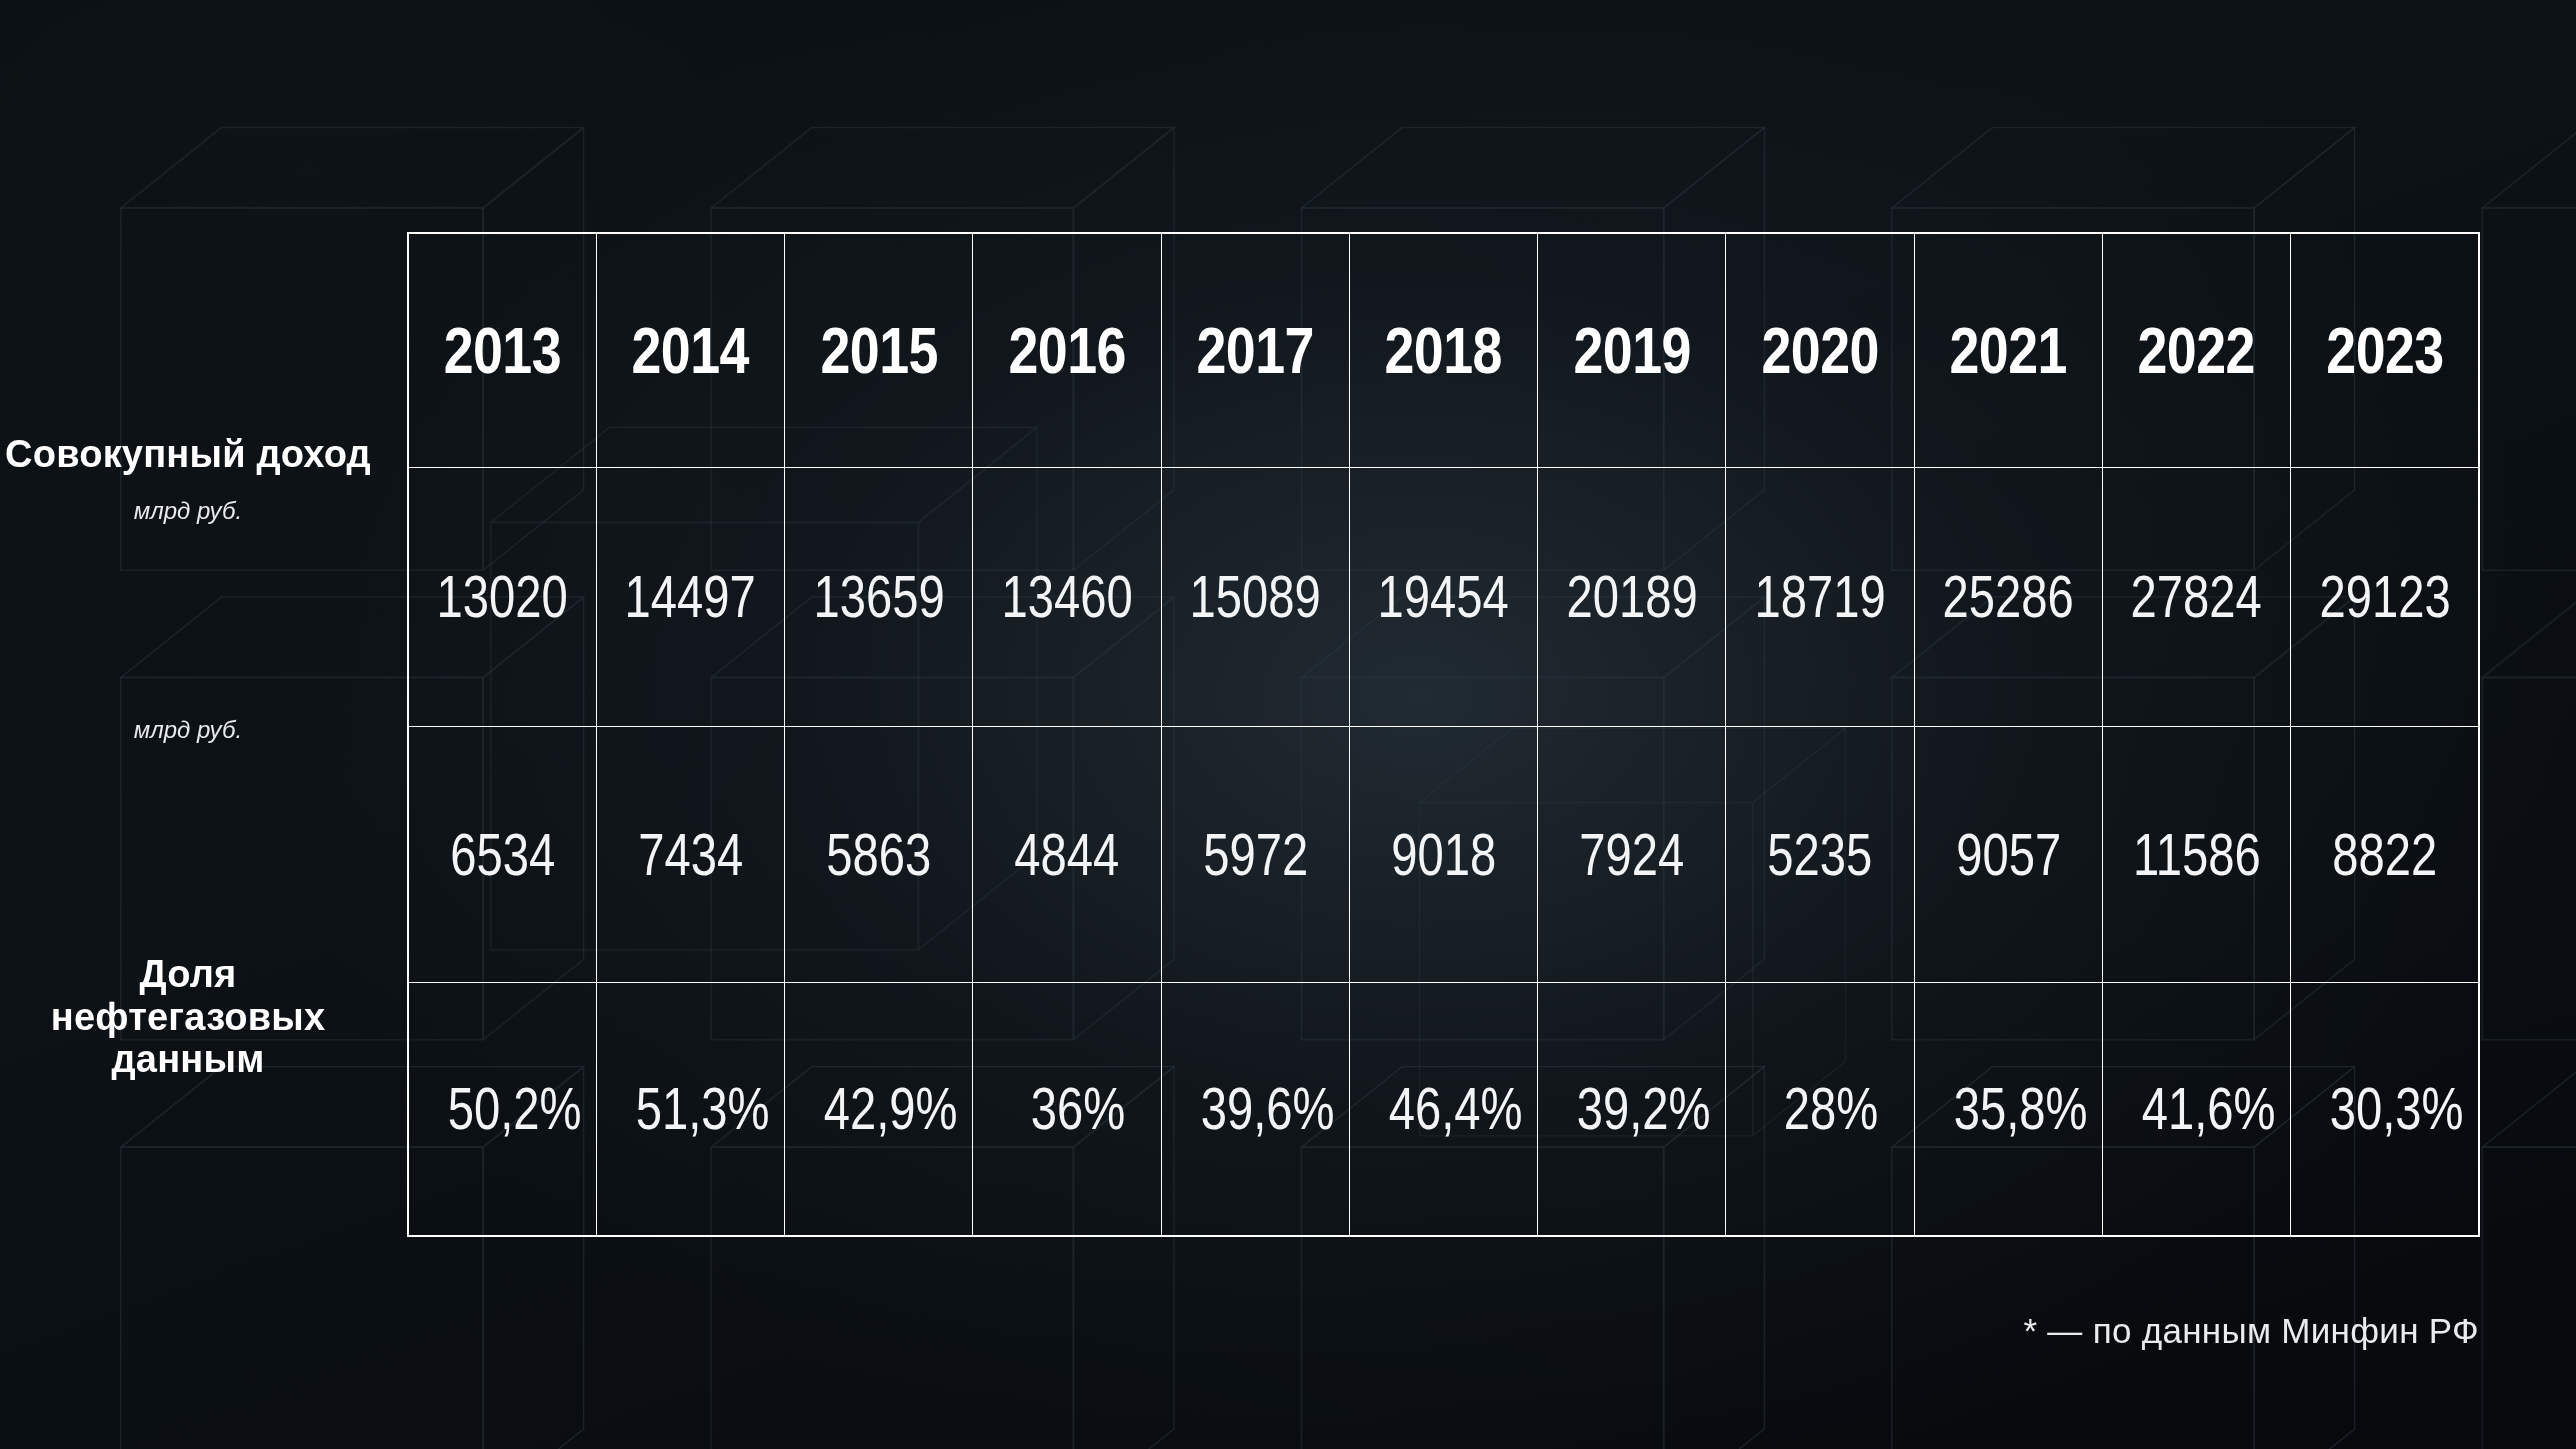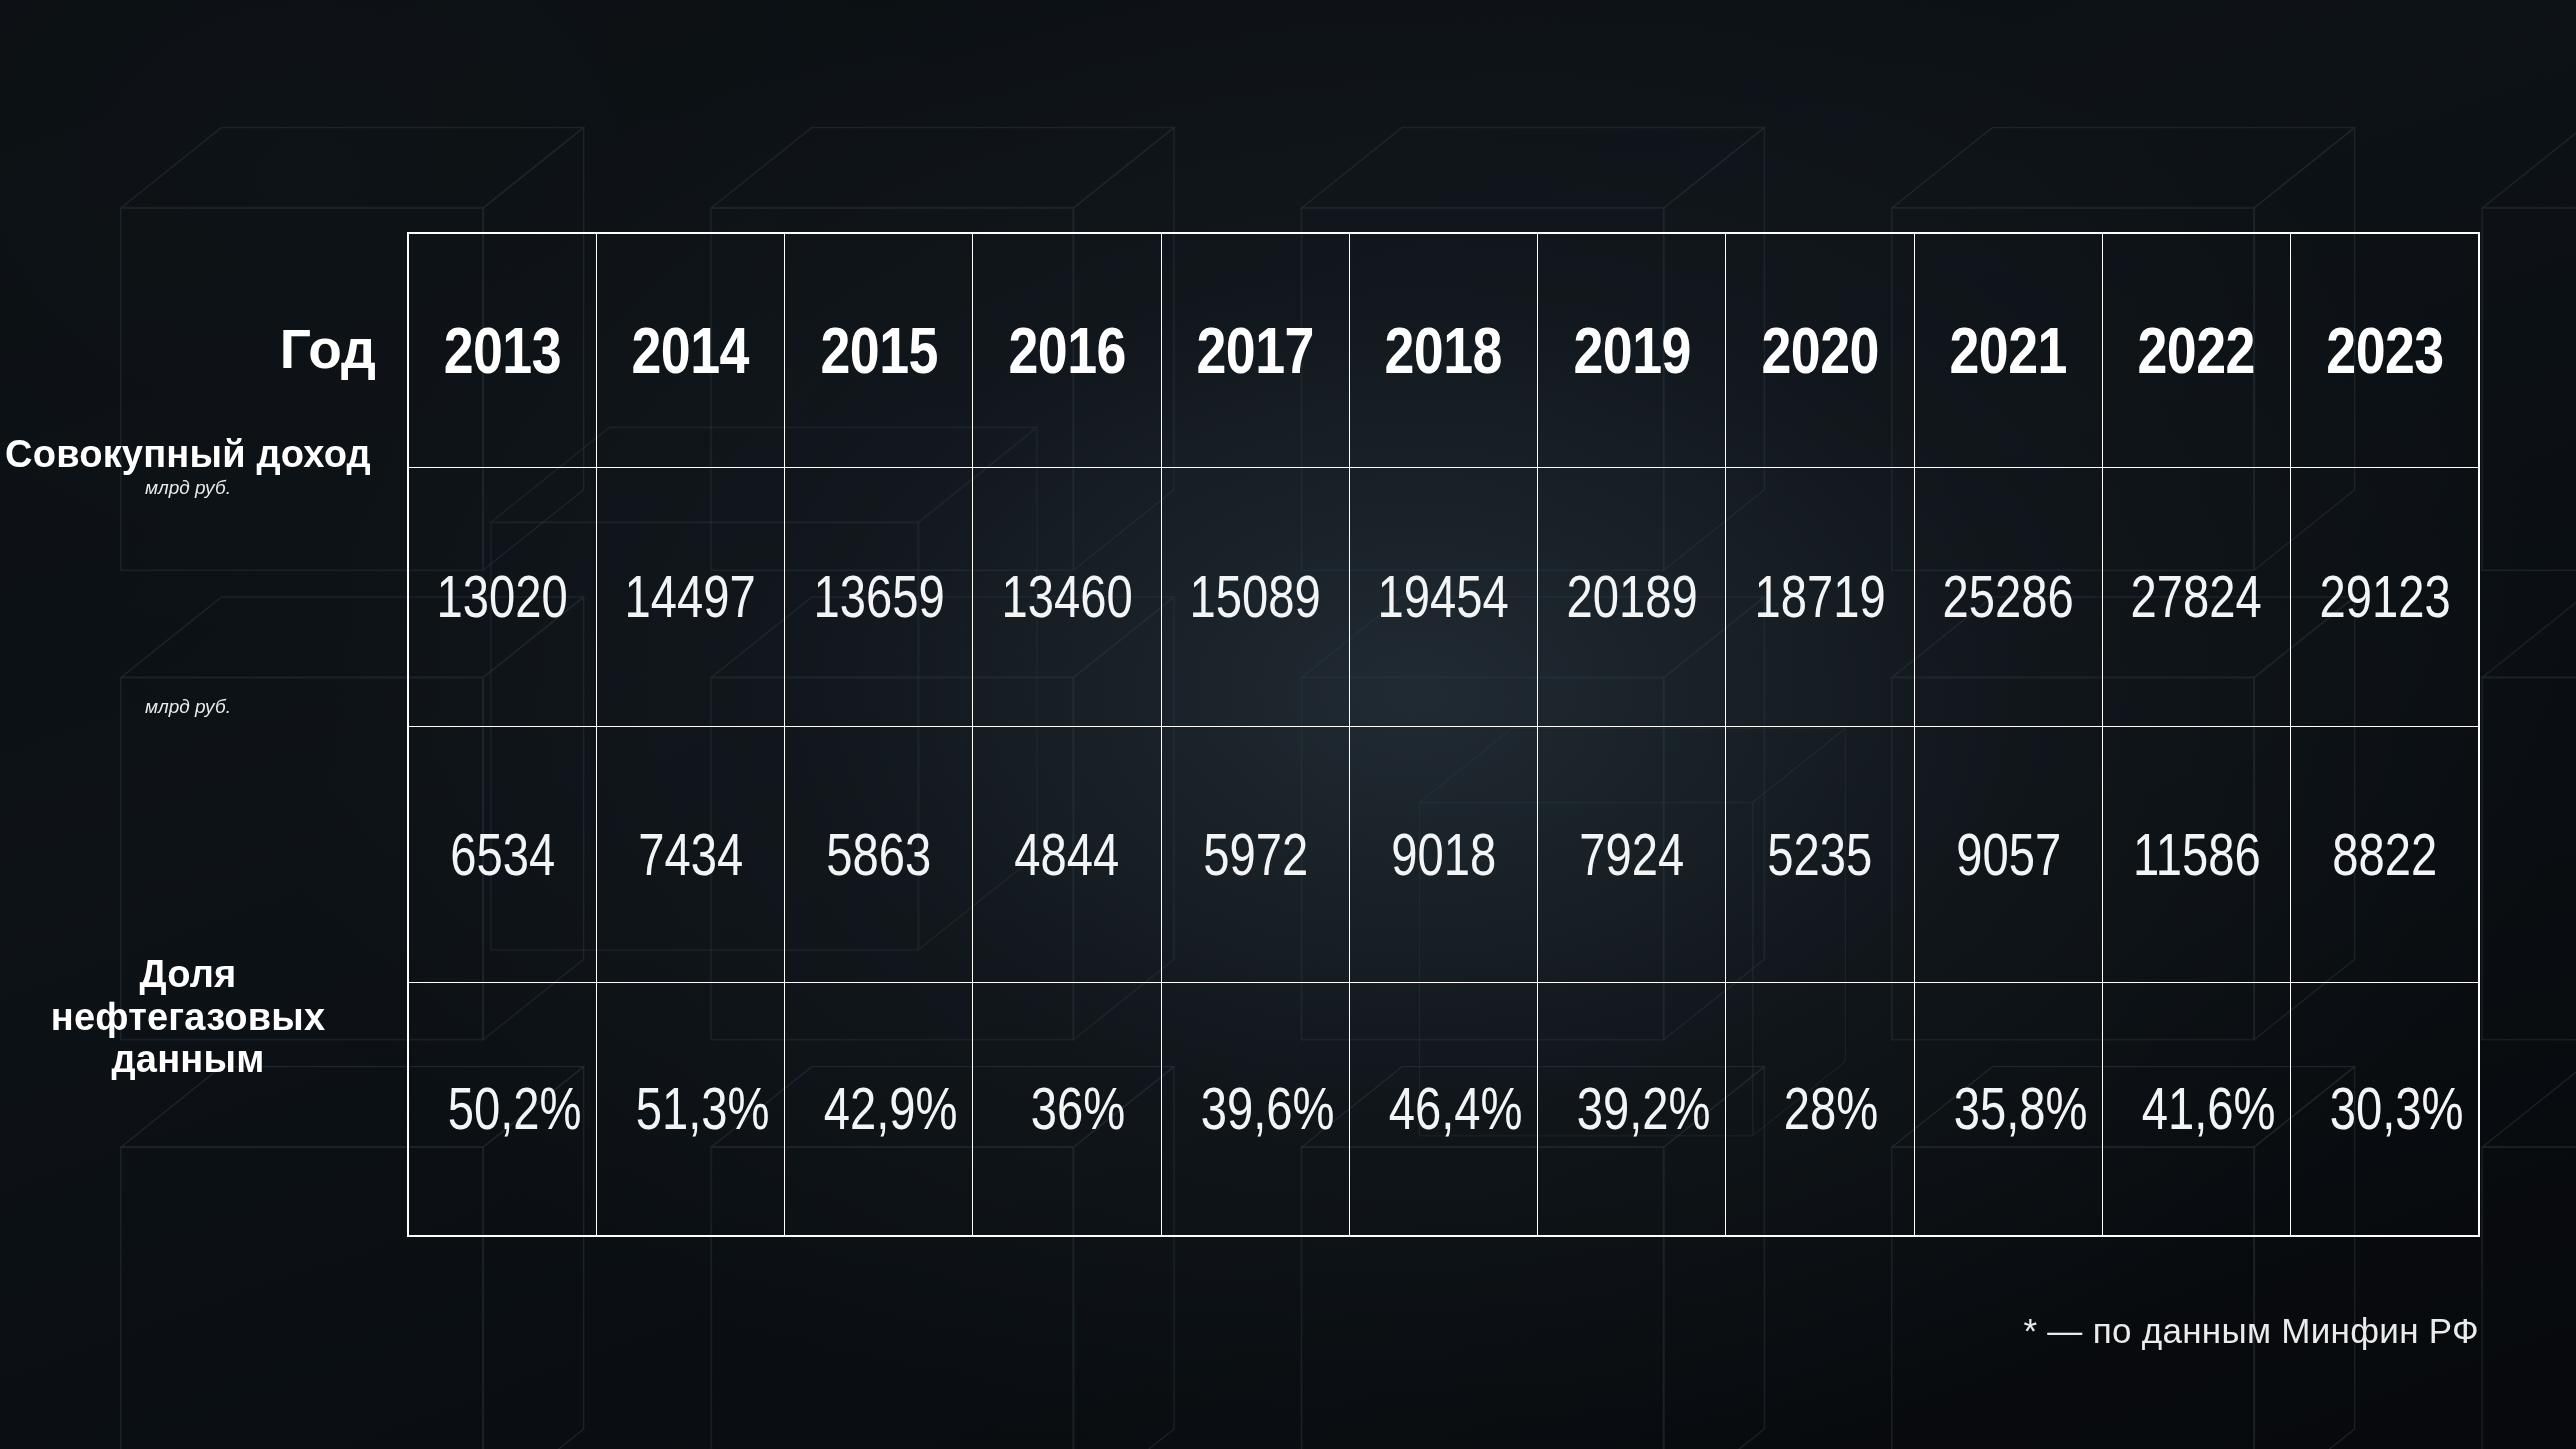--- a/index.html
+++ b/index.html
@@ -88,23 +88,23 @@
   }
   .lbl .main {
     font-weight: 700;
     font-size: 38px;
     line-height: 1.12;
     letter-spacing: 0.2px;
   }
   .lbl .sub {
     font-weight: 400;
     font-style: italic;
-    font-size: 19px;
+    font-size: 24px;
     line-height: 1.25;
-    margin-top: 0;
+    margin-top: 20px;
     color: #e8eaec;
   }
 
   
   .year-label {
     position: absolute;
     left: 0;
     top: 232px;
     width: 376px;
     height: 233px;
@@ -164,23 +164,20 @@
       <use href="#cube" x="3700" y="190"></use>
       <use href="#cube" x="3700" y="890"></use>
       <use href="#cube" x="3700" y="1590"></use>
     </g>
     <g stroke="#333f47" opacity="0.35">
       <use href="#cube" x="620" y="540" transform="scale(1.18)"></use>
       <use href="#cube" x="2300" y="1180" transform="scale(0.92)"></use>
     </g>
   </svg>
 
-  <div class="year-label">
-    <span>Год</span>
-  </div>
 
   <div class="labels-col">
     <div class="lbl" style="top:201px;">
       <div class="main">Совокупный доход</div>
       <div class="sub">млрд руб.</div>
     </div>
     <div class="lbl" style="top:463px;">
       <div class="sub">млрд руб.</div>
     </div>
     <div class="lbl" style="top:721px;">

